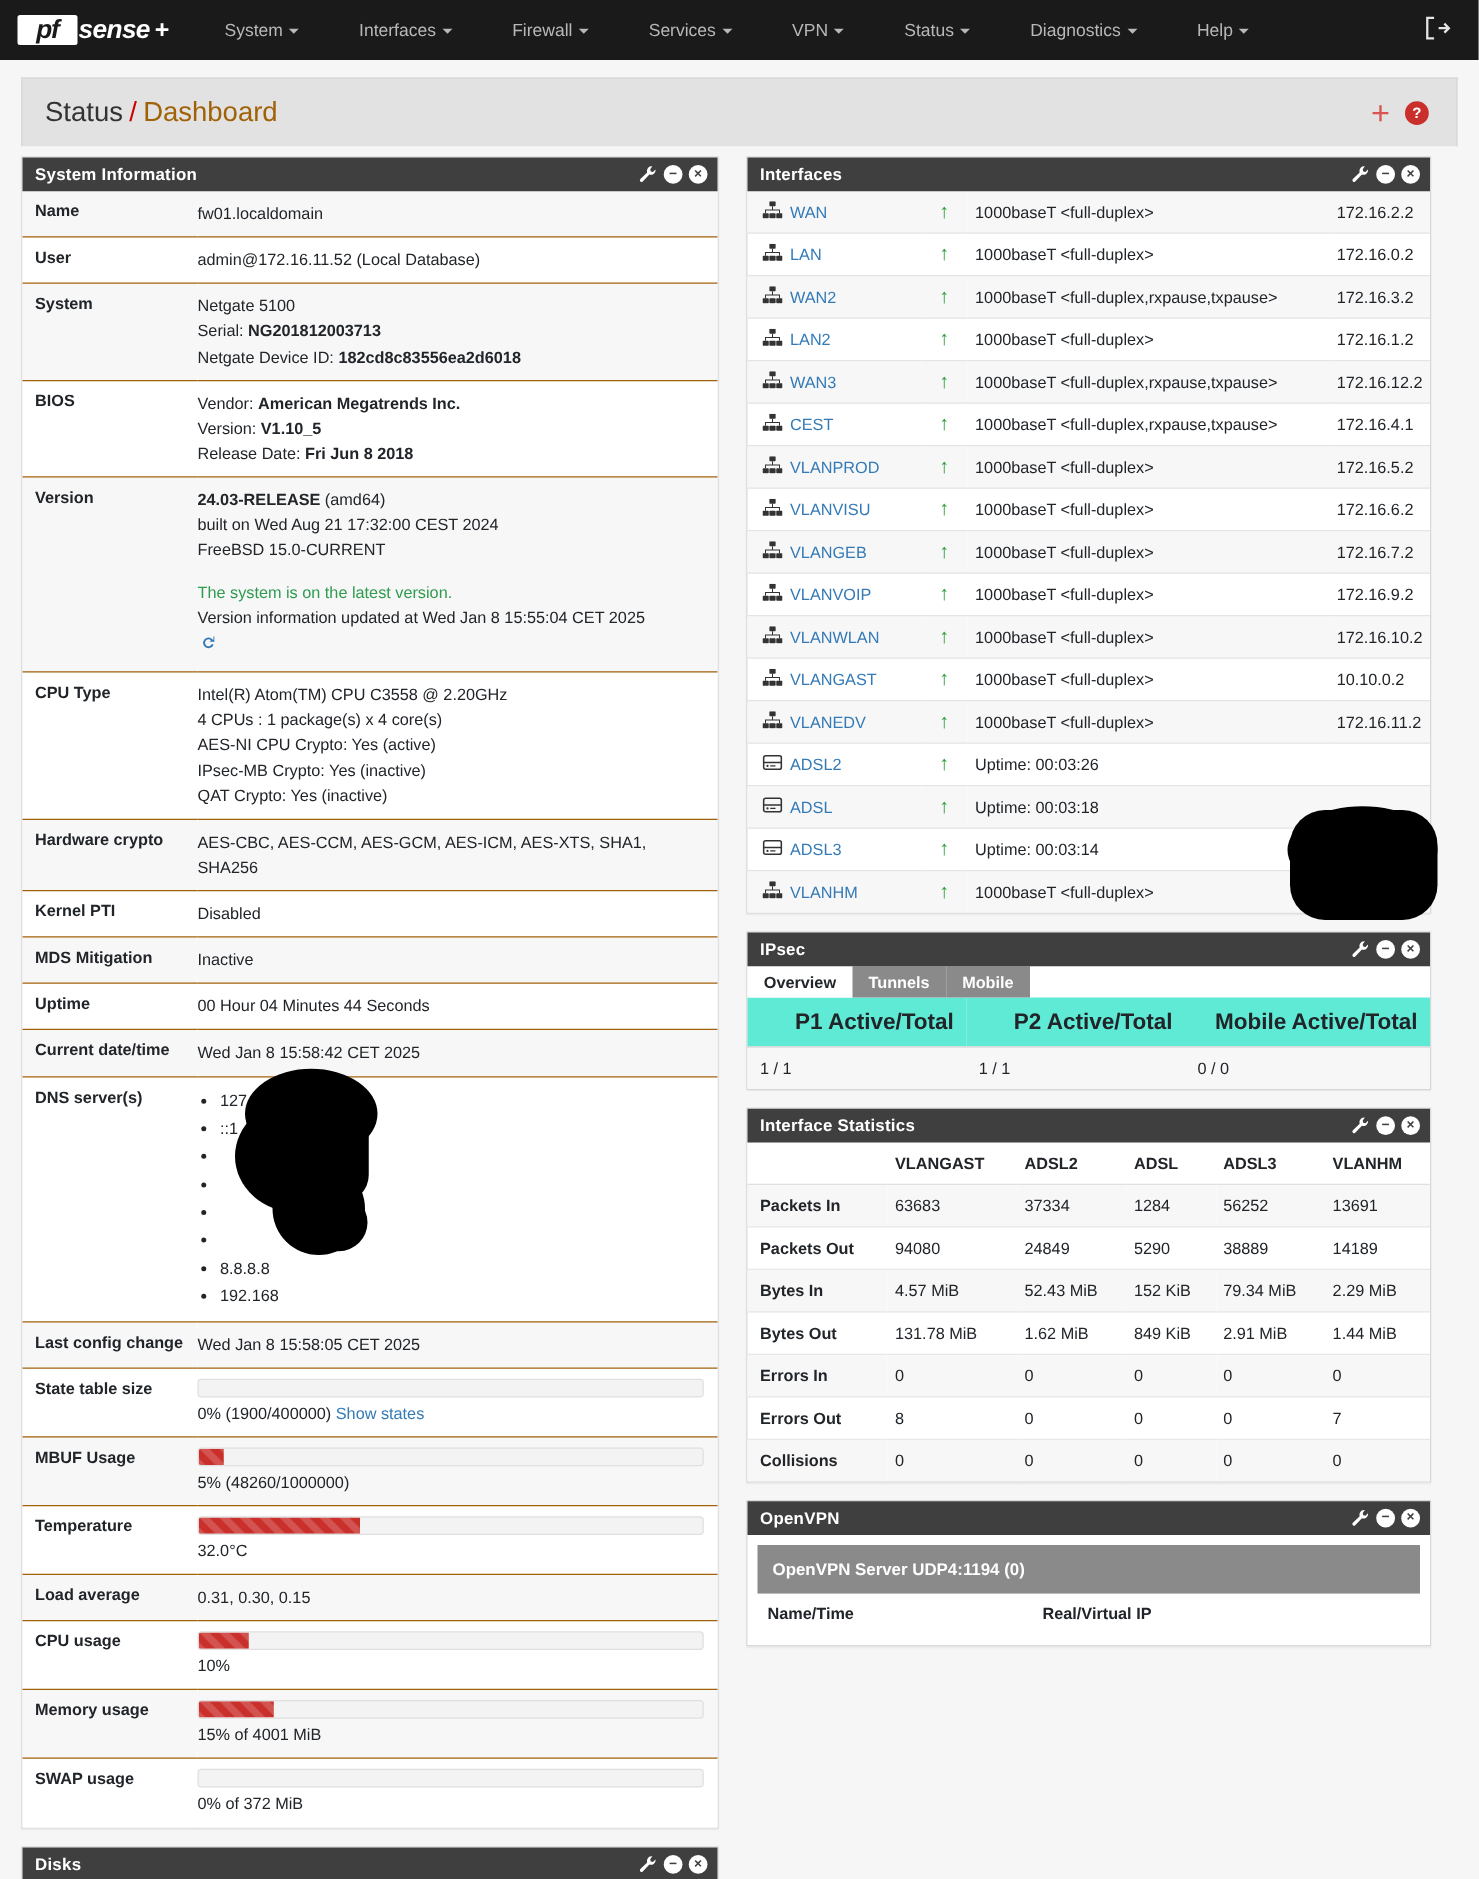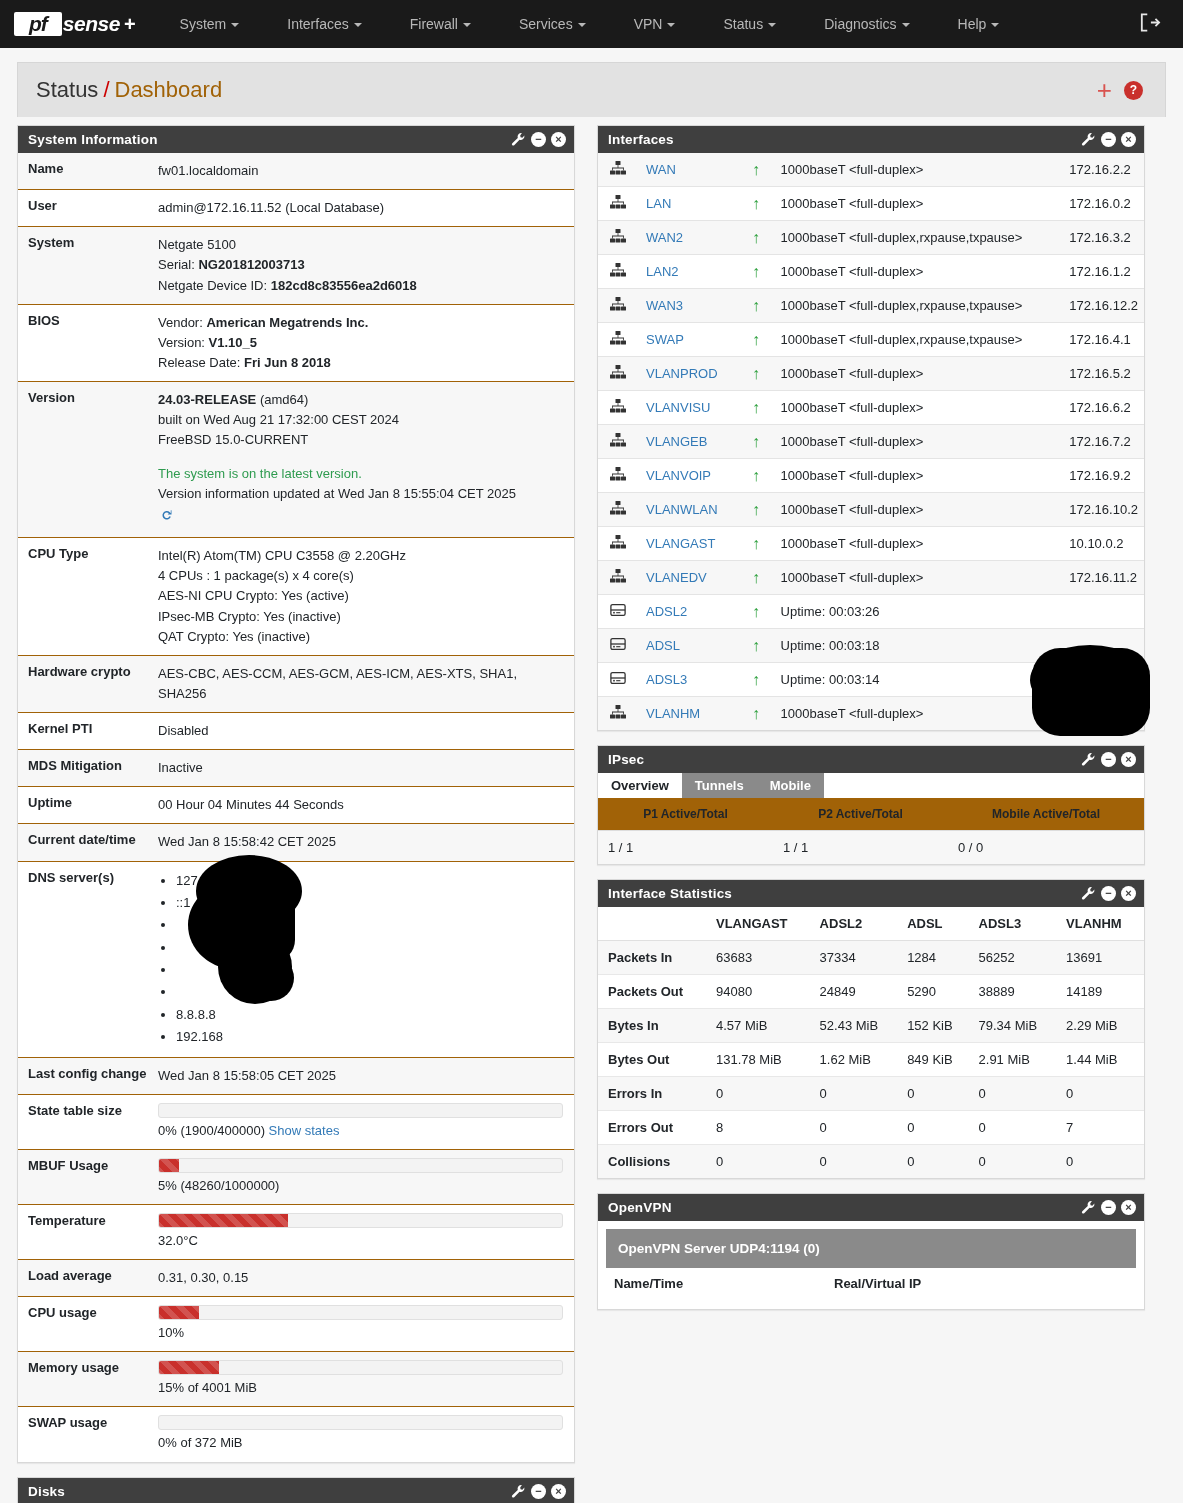--- a/index.html
+++ b/index.html
@@ -234,21 +234,21 @@
   
   table.iface { width: 100%; border-collapse: collapse; }
   table.iface tr { border-bottom: 1px solid #e4e4e4; }
   table.iface tr:last-child { border-bottom: none; }
   table.iface tr:nth-child(odd) { background: #f7f7f7; }
   table.iface td { padding: 8px 6px; font-size: 13px; vertical-align: middle; }
   .if-name {
     color: #337ab7;
     display: flex;
     align-items: center;
-    gap: 20px;
+    gap: 6px;
     cursor: pointer;
     padding-left: 6px;
   }
   .arrow-up { color: #2fa13f; font-size: 16px; font-weight: bold; line-height: 1; }
   .td-media { width: 295px; }
   .td-ip { text-align: left; padding-left: 6px; }
 
   
   .tabs { display: flex; }
   .tab {
@@ -256,26 +256,26 @@
     font-size: 13px;
     font-weight: bold;
     background: #8a8a8a;
     color: #fff;
     cursor: pointer;
   }
   .tab.active { background: #fff; color: #212529; }
 
   table.grid { width: 100%; border-collapse: collapse; }
   table.grid th {
-    text-align: center;
-    font-weight: bold;
-    font-size: 12px;
+    text-align: right;
+    font-weight: bold;
+    font-size: 18px;
     padding: 9px 10px;
     border-bottom: 1px solid #ddd;
-    background: #a16207;
+    background: #5eead4;
   }
   table.grid td {
     padding: 9px 10px;
     font-size: 13px;
     background: #f7f7f7;
   }
 
   
   table.ifstat { width: 100%; border-collapse: collapse; }
   table.ifstat th.corner { width: 112px; background: #fff; }
@@ -668,21 +668,21 @@
               <tr>
                 <td style="width:140px">
                   <span class="if-name">
                     <span><svg width="16" height="14" viewBox="0 0 16 14" fill="#333">
                         <rect x="5.5" y="0" width="5" height="4" rx="0.6"></rect>
                         <rect x="0" y="9.5" width="5" height="4" rx="0.6"></rect>
                         <rect x="5.5" y="9.5" width="5" height="4" rx="0.6"></rect>
                         <rect x="11" y="9.5" width="5" height="4" rx="0.6"></rect>
                         <path d="M7.6 4h0.8v2.6h5.6v3h-0.8v-2.2H2.8v2.2H2v-3h5.6z"></path>
                       </svg></span>
-                    <span>SWAP</span>
+                    <span>CEST</span>
                   </span>
                 </td>
                 <td style="width:38px;text-align:center"><span class="arrow-up">↑</span></td>
                 <td class="td-media">1000baseT &lt;full-duplex,rxpause,txpause&gt;</td>
                 <td class="td-ip">172.16.4.1</td>
               </tr>
               <tr>
                 <td style="width:140px">
                   <span class="if-name">
                     <span><svg width="16" height="14" viewBox="0 0 16 14" fill="#333">

